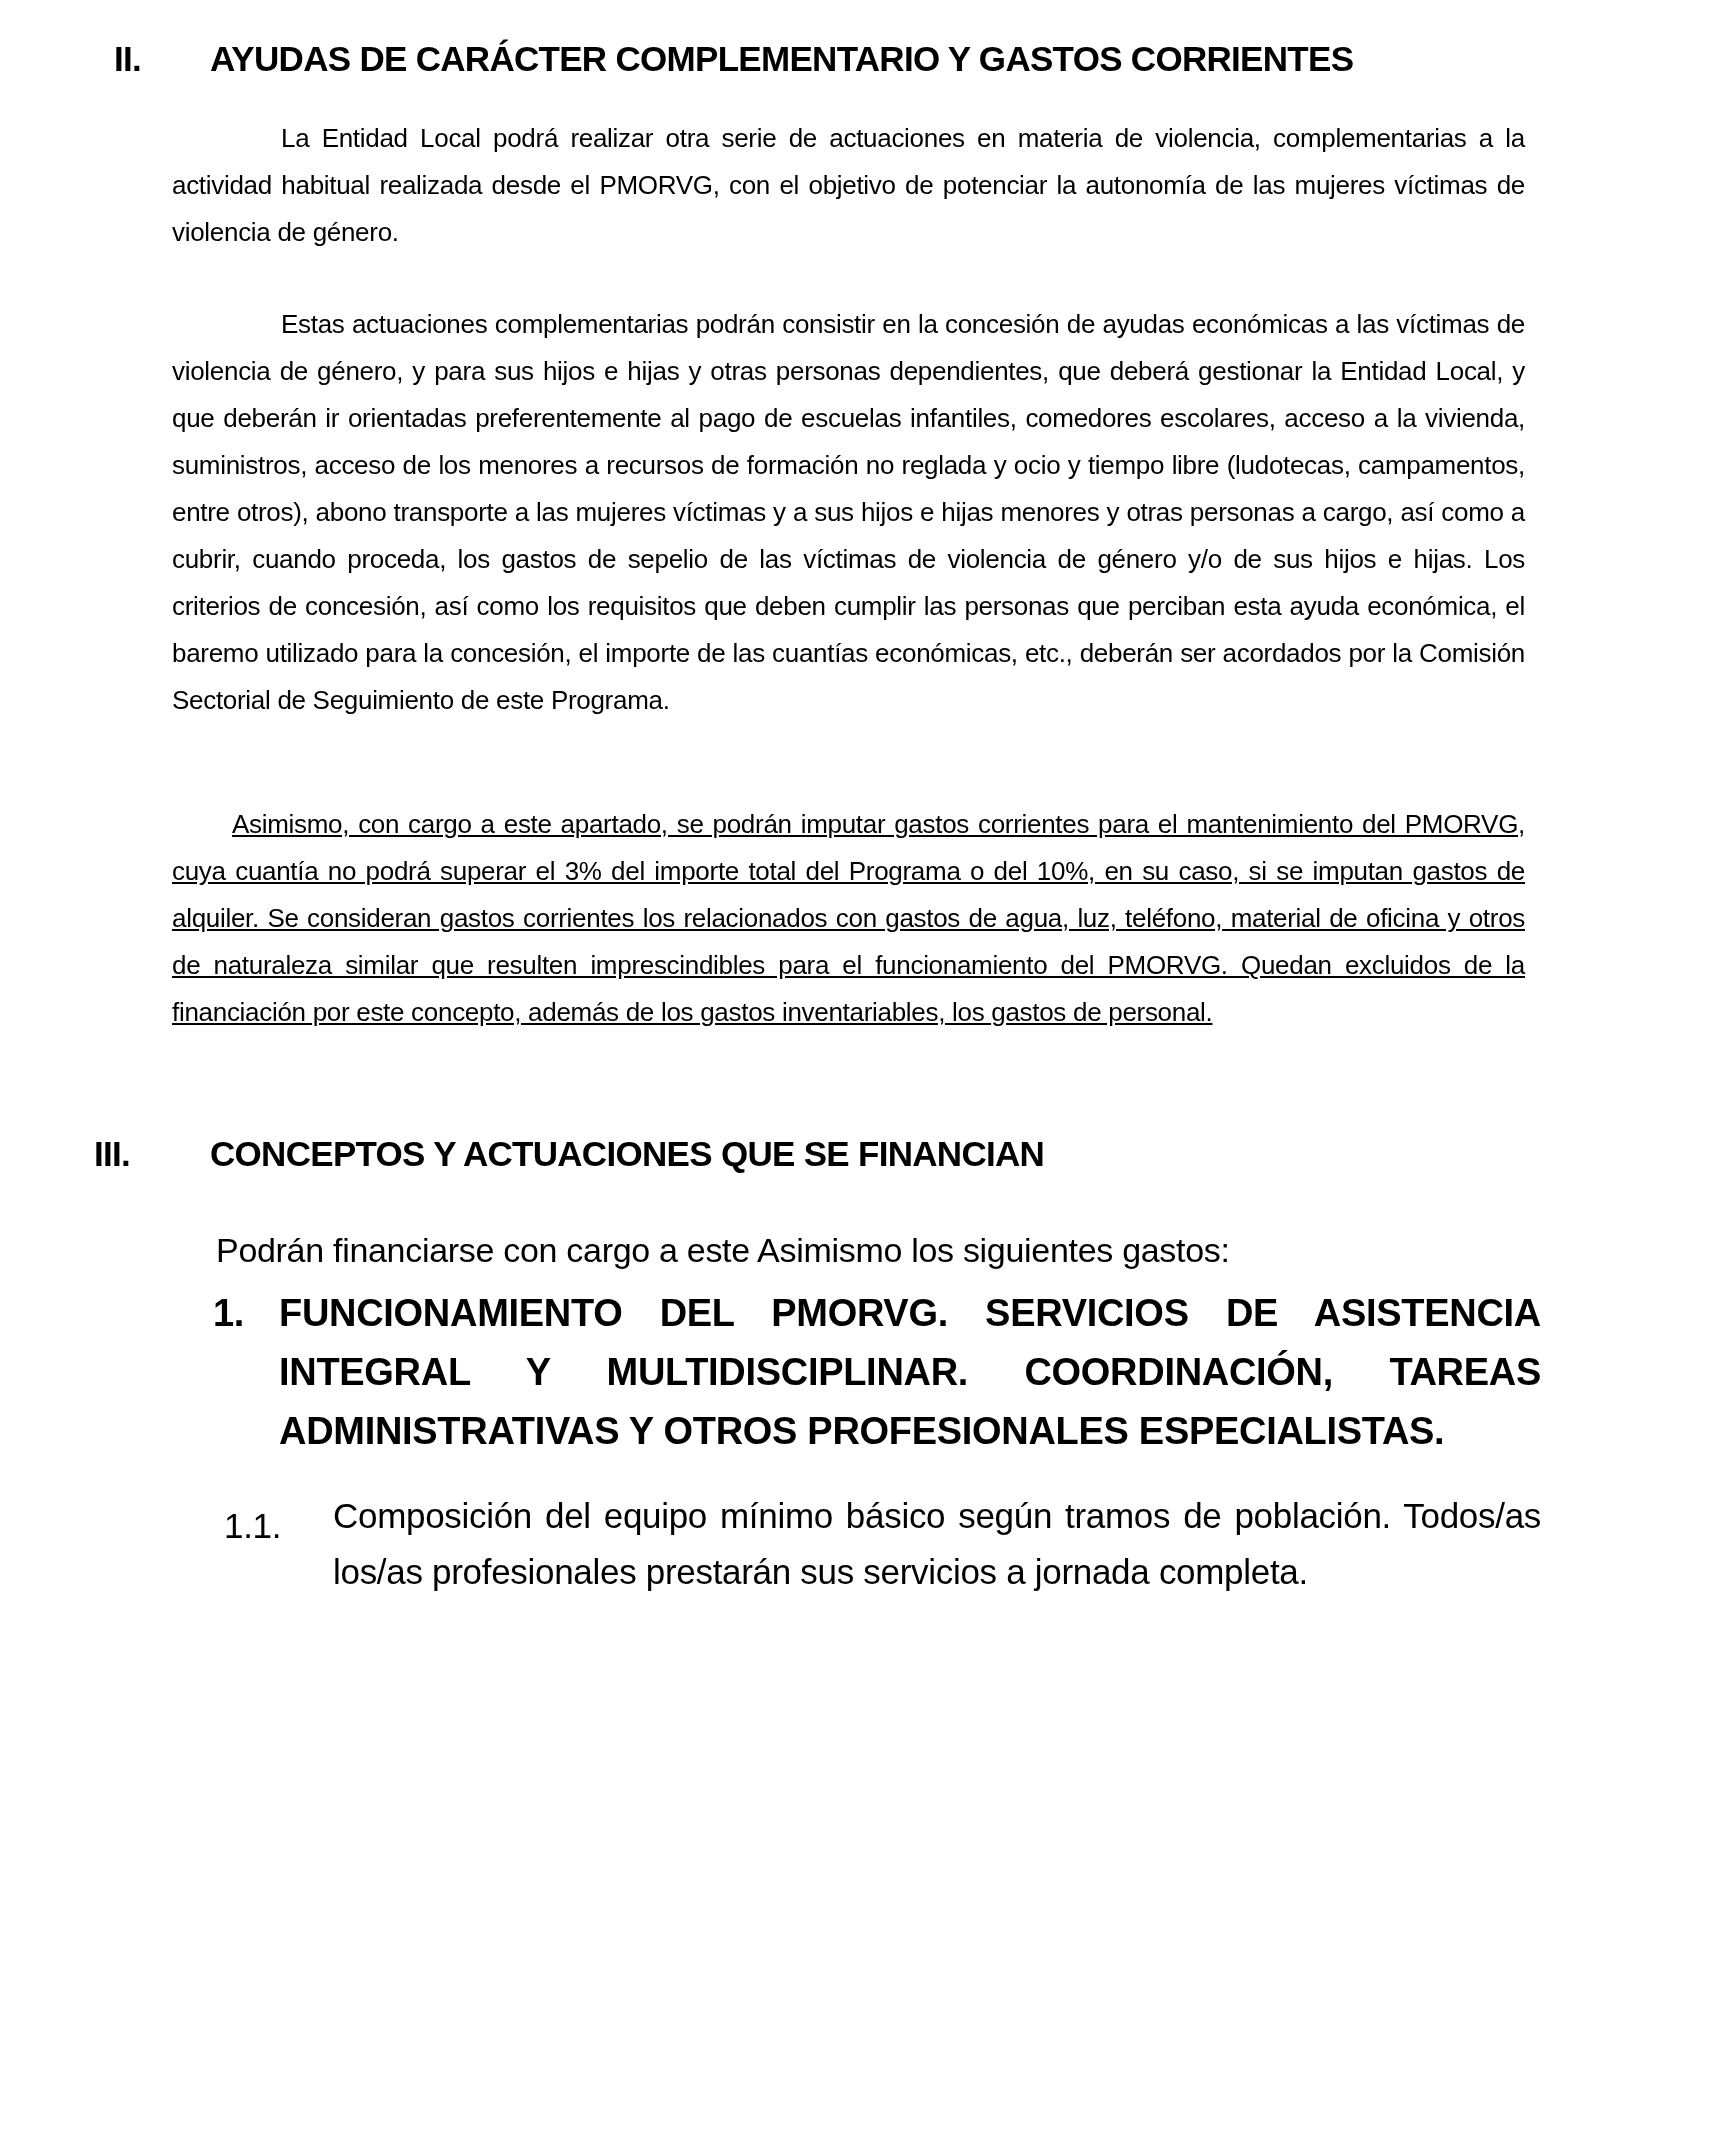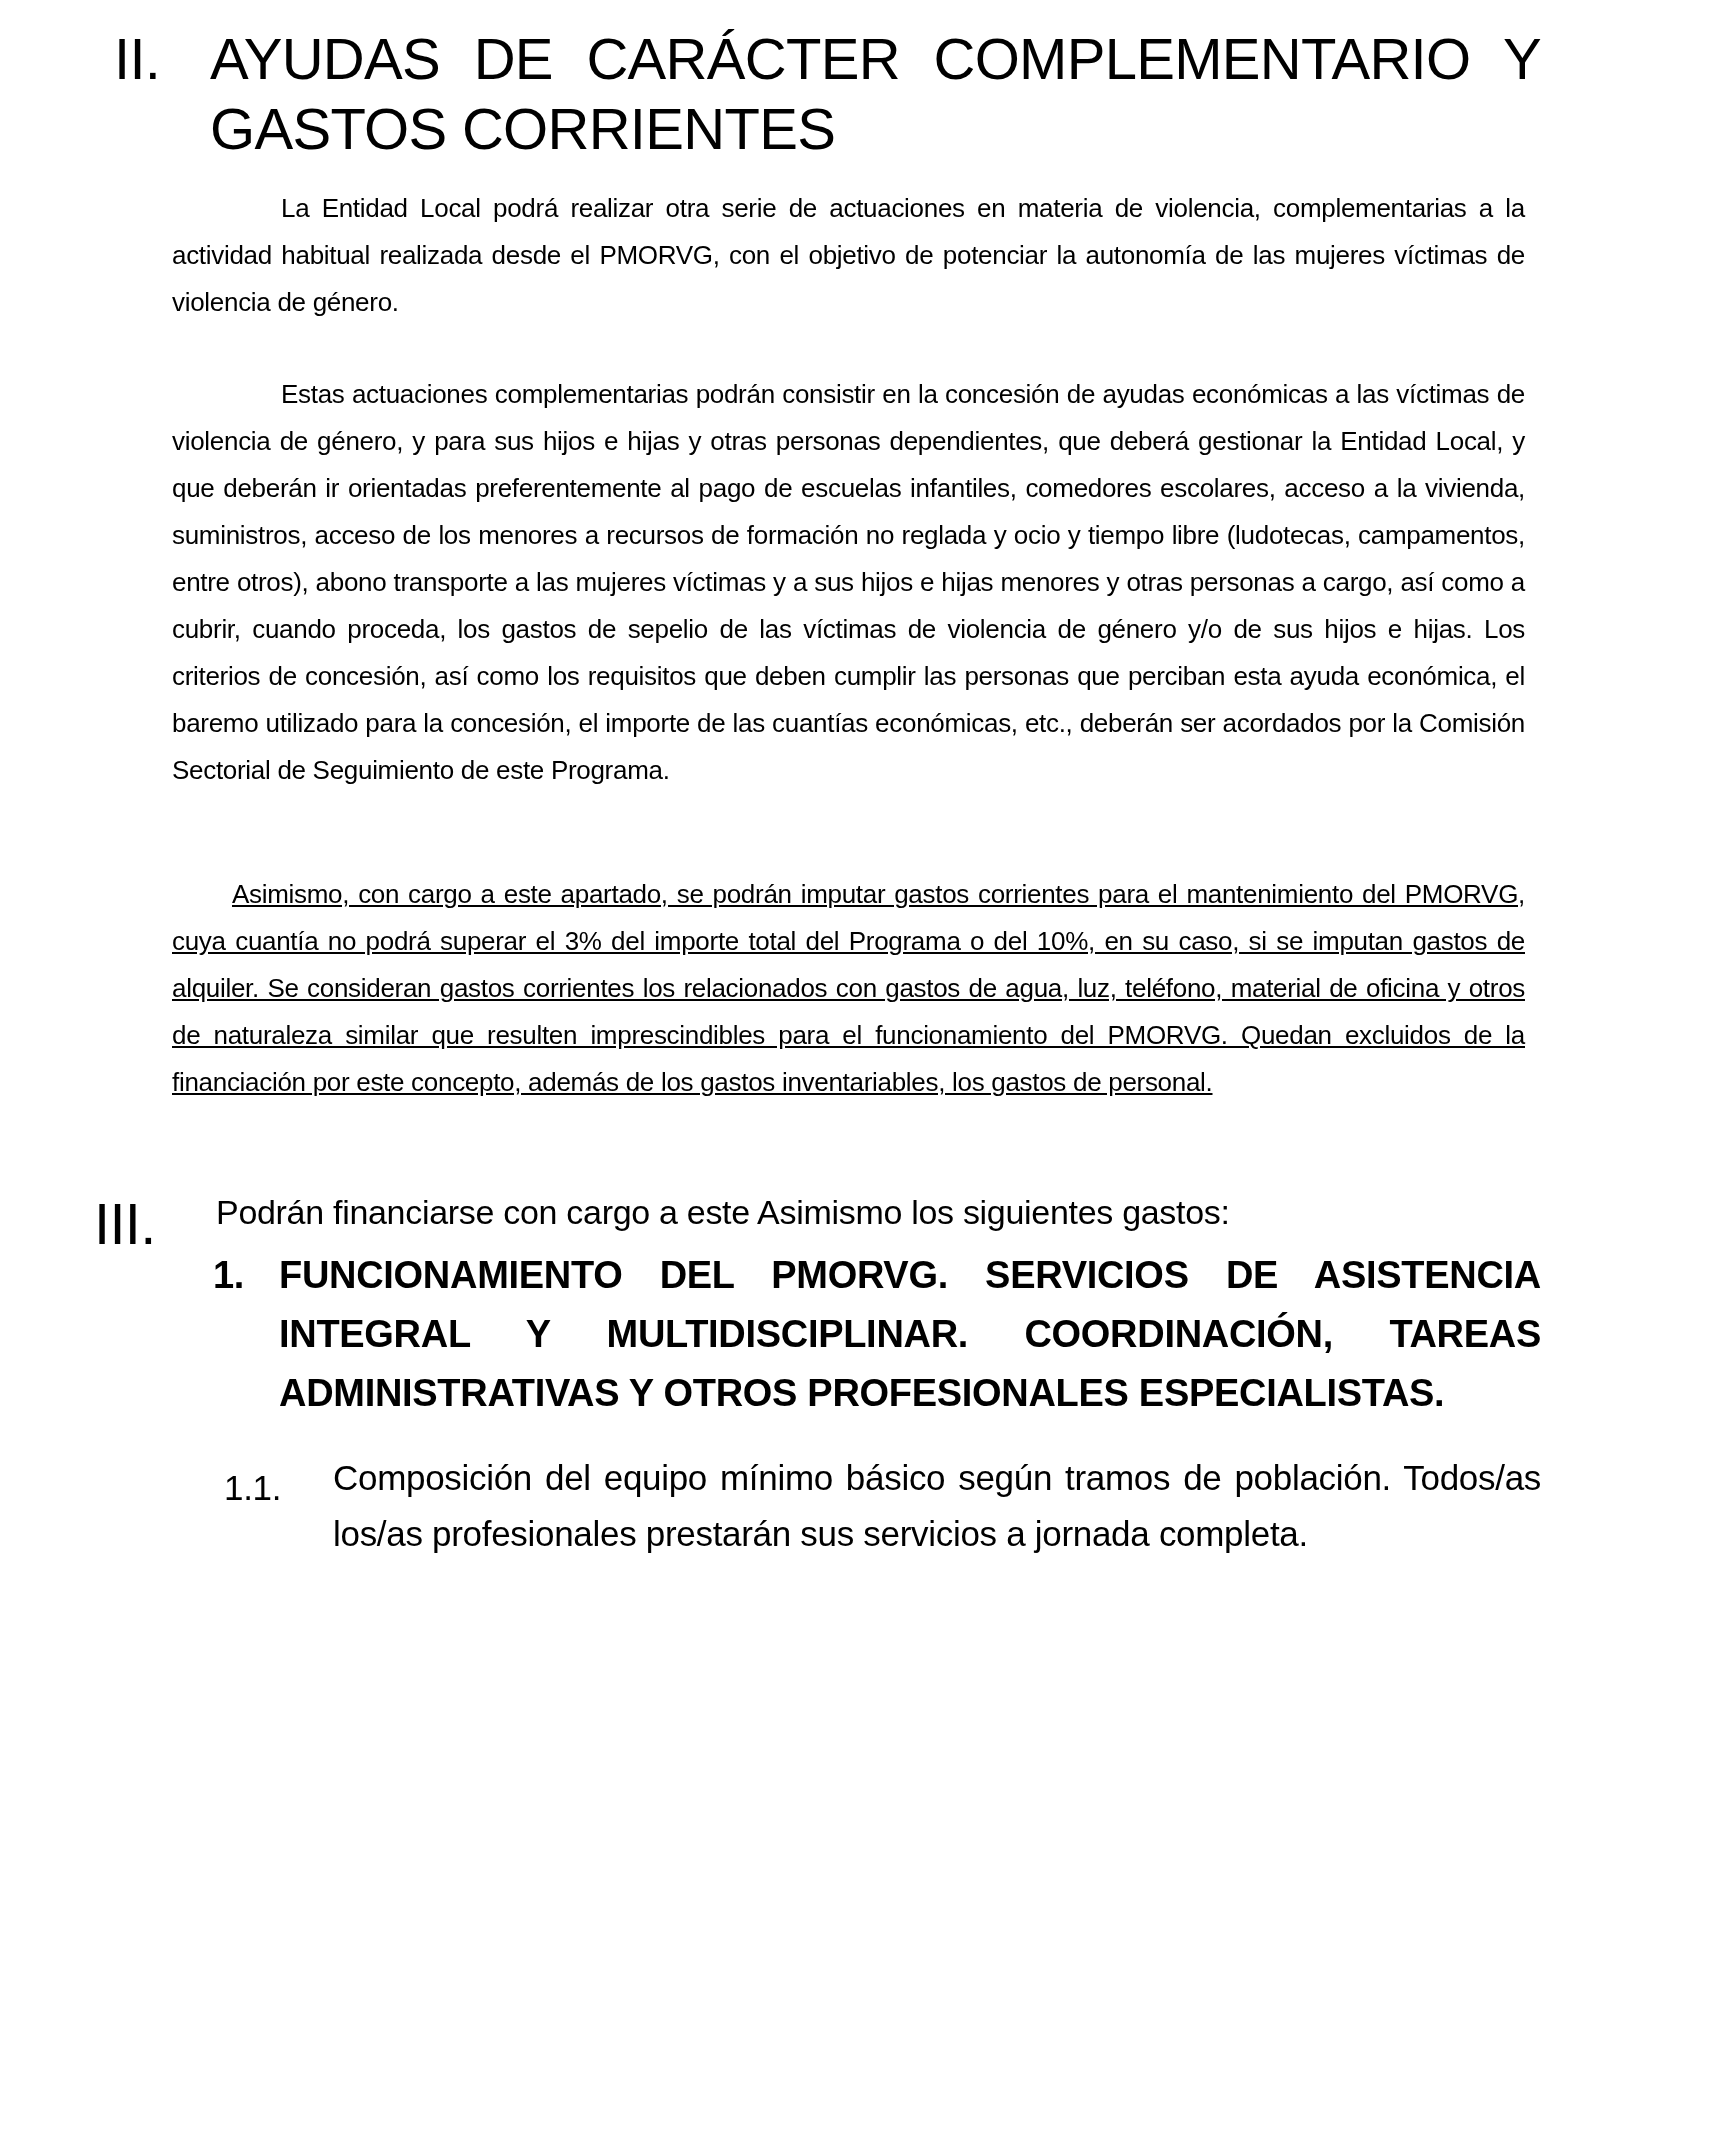--- a/index.html
+++ b/index.html
@@ -16,22 +16,22 @@
     box-sizing: border-box;
     padding: 24.4px 169px 0 156px;
     font-family: "Liberation Sans", sans-serif;
     letter-spacing: -0.3px;
     overflow: hidden;
   }
 
   
   .sec-heading {
     position: relative;
-    font-weight: normal;
-    font-size: 58px;
+    font-weight: bold;
+    font-size: 35px;
     line-height: 70px;
     text-align: justify;
     padding-left: 54px;
     letter-spacing: -0.7px;
   }
   .sec-heading .num {
     position: absolute;
     top: 0;
     line-height: 70px;
   }
@@ -109,20 +109,21 @@
   </header>
 
   <p class="body indent-lg mt-p1">La Entidad Local podrá realizar otra serie de actuaciones en materia de violencia, complementarias a la actividad habitual realizada desde el PMORVG, con el objetivo de potenciar la autonomía de las mujeres víctimas de violencia de género.</p>
 
   <p class="body indent-lg mt-p2">Estas actuaciones complementarias podrán consistir en la concesión de ayudas económicas a las víctimas de violencia de género, y para sus hijos e hijas y otras personas dependientes, que deberá gestionar la Entidad Local, y que deberán ir orientadas preferentemente al pago de escuelas infantiles, comedores escolares, acceso a la vivienda, suministros, acceso de los menores a recursos de formación no reglada y ocio y tiempo libre (ludotecas, campamentos, entre otros), abono transporte a las mujeres víctimas y a sus hijos e hijas menores y otras personas a cargo, así como a cubrir, cuando proceda, los gastos de sepelio de las víctimas de violencia de género y/o de sus hijos e hijas. Los criterios de concesión, así como los requisitos que deben cumplir las personas que perciban esta ayuda económica, el baremo utilizado para la concesión, el importe de las cuantías económicas, etc., deberán ser acordados por la Comisión Sectorial de Seguimiento de este Programa.</p>
 
   <p class="body indent-sm mt-p3">Asimismo, con cargo a este apartado, se podrán imputar gastos corrientes para el mantenimiento del PMORVG, cuya cuantía no podrá superar el 3% del importe total del Programa o del 10%, en su caso, si se imputan gastos de alquiler. Se consideran gastos corrientes los relacionados con gastos de agua, luz, teléfono, material de oficina y otros de naturaleza similar que resulten imprescindibles para el funcionamiento del PMORVG. Quedan excluidos de la financiación por este concepto, además de los gastos inventariables, los gastos de personal.</p>
 
   <header class="sec-heading h-iii mt-h3">
     <span class="num">III.</span>
+    <span class="htext">CONCEPTOS Y ACTUACIONES QUE SE FINANCIAN</span>
   </header>
 
   <p class="intro mt-intro">Podrán financiarse con cargo a este Asimismo los siguientes gastos:</p>
 
   <div class="item mt-item">
     <span class="inum">1.</span>
     <span class="ititle">FUNCIONAMIENTO DEL PMORVG. SERVICIOS DE ASISTENCIA INTEGRAL Y MULTIDISCIPLINAR. COORDINACIÓN, TAREAS ADMINISTRATIVAS Y OTROS PROFESIONALES ESPECIALISTAS.</span>
   </div>
 
   <div class="subitem mt-sub">

